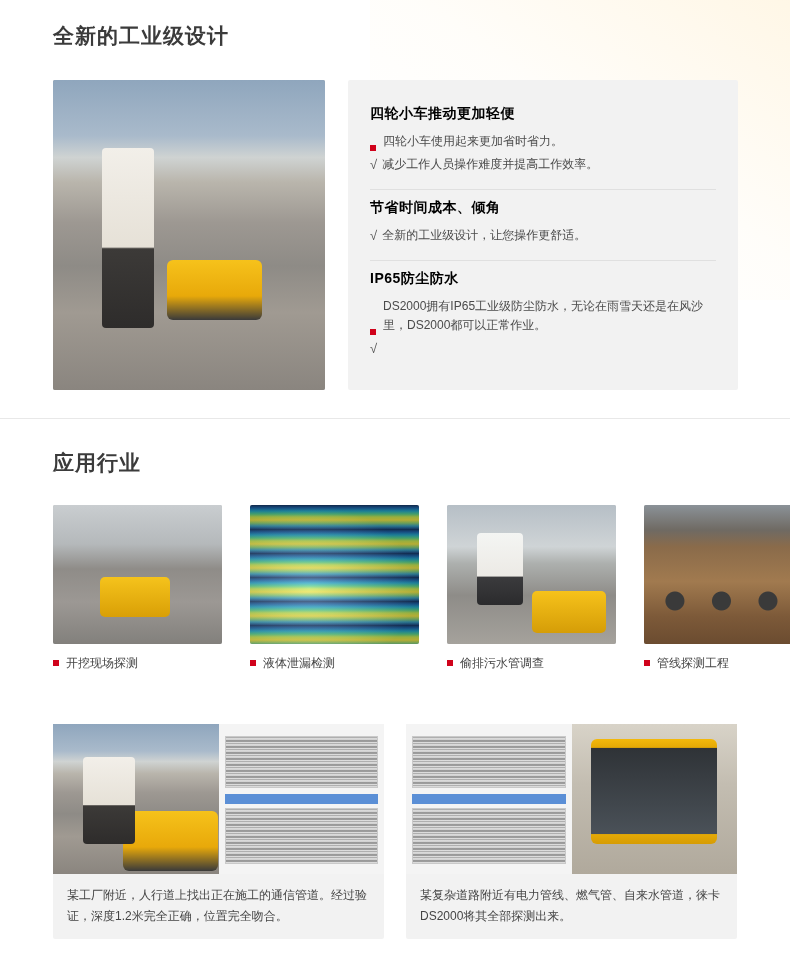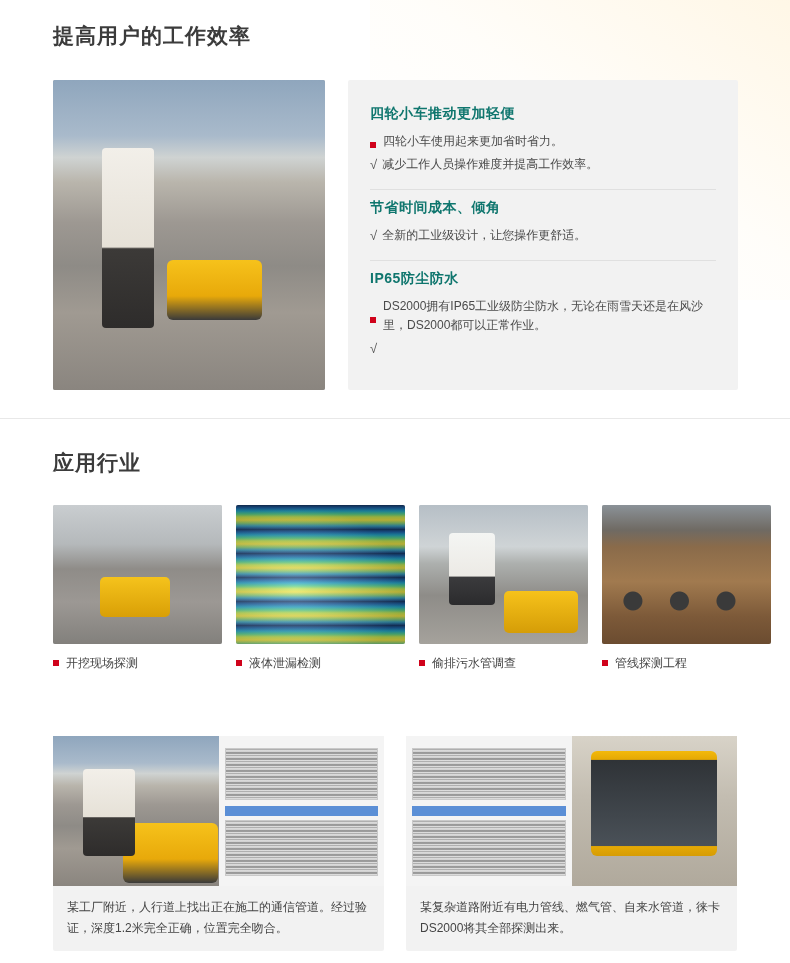--- a/index.html
+++ b/index.html
@@ -65,27 +65,27 @@
     flex-direction: column;
   }
   .feature {
     padding: 9px 0 11px 0;
     border-bottom: 1px solid #e0e0e0;
   }
   .feature:last-child { border-bottom: none; }
   .feature h3 {
     font-size: 14px;
     font-weight: bold;
-    color: #0f766e;
+    color: #000000;
     margin-bottom: 9px;
     letter-spacing: 0.5px;
   }
   .bullet-line, .check-line {
     display: flex;
-    align-items: center;
+    align-items: flex-end;
     font-size: 12px;
     line-height: 19px;
     color: #4a4a4a;
     margin-bottom: 4px;
   }
   .sq {
     width: 6px; height: 6px;
     background: #d0021b;
     margin: 7px 7px 0 0;
     flex: none;
@@ -102,23 +102,23 @@
   .divider {
     height: 1px;
     background: #e8e8e8;
     margin: 28px 0 0 0;
   }
 
   
   #sec-industry { padding-top: 30px; }
   .thumb-row {
     display: flex;
-    margin: 28px 0 16px 53px;
+    margin: 28px 0 4px 53px;
     width: 697px;
-    gap: 14px;
+    gap: 28px;
   }
   .thumb-cell { width: 169px; }
   .thumb {
     width: 169px; height: 139px;
     border-radius: 2px;
     overflow: hidden;
     position: relative;
     background: #b9bcbe;
   }
   .thumb-label {
@@ -251,21 +251,21 @@
     border-radius:6px;
   }
 </style>
 </head>
 <body>
 
 <div class="page">
   <div class="content">
 
     <section id="sec-design">
-      <h2 class="section-title">提高用户的工作效率</h2>
+      <h2 class="section-title">全新的工业级设计</h2>
 
       <div class="design-body">
         <div class="design-photo">
           <div class="ph-street"></div>
         </div>
 
         <div class="feature-list">
 
           <div class="feature">
             <h3>四轮小车推动更加轻便</h3>

